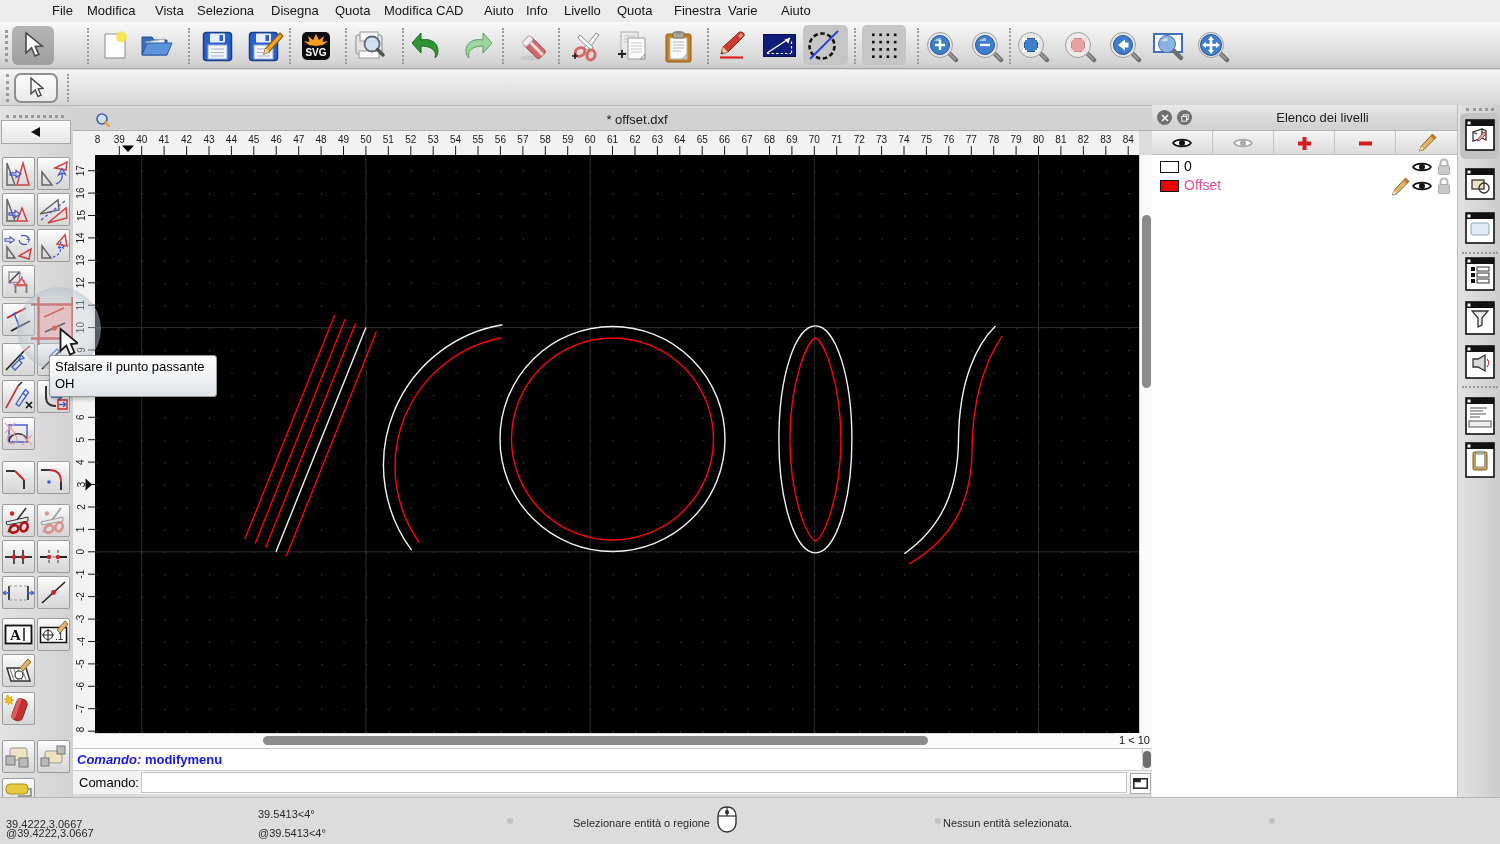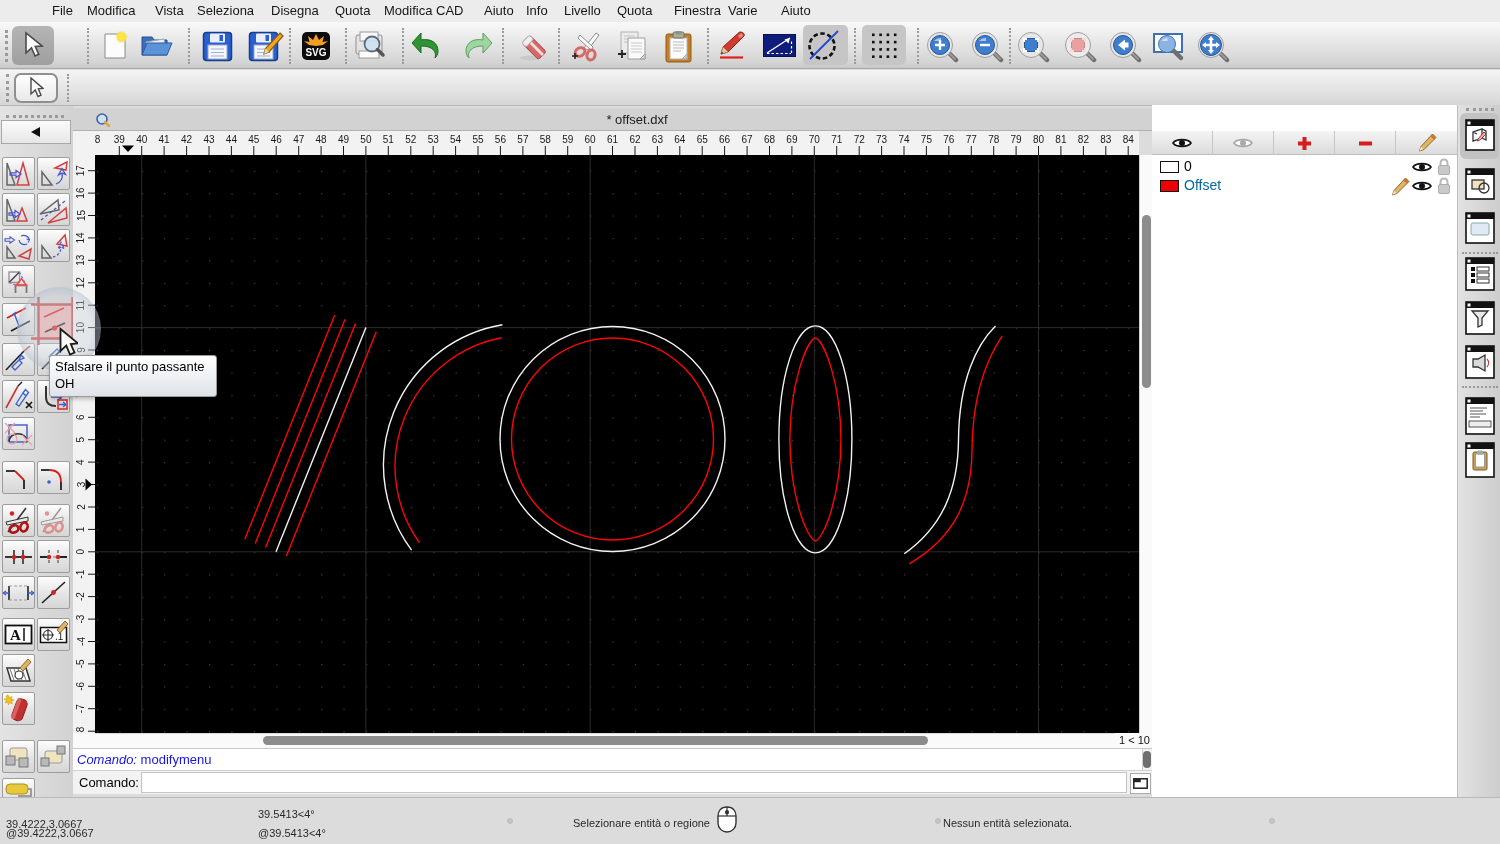--- a/index.html
+++ b/index.html
@@ -24,21 +24,21 @@
 
 #mdititle { left:73px; top:108px; width:1079px; height:23px; background:#d2d2d2; border-bottom:1px solid #b0b0b0; color:#1c1c1c; font-size:13px; }
 #hruler { left:95px; top:131px; width:1044px; height:24px; background:#f2f2f2; overflow:hidden; }
 #vruler { left:73px; top:155px; width:22px; height:578px; background:#f2f2f2; overflow:hidden; }
 #rulercorner { left:73px; top:131px; width:22px; height:24px; background:#f2f2f2; }
 #canvas { left:95px; top:155px; width:1044px; height:578px; background:#000; }
 #vscroll { left:1139px; top:155px; width:13px; height:578px; background:#fafafa; border-left:1px solid #d0d0d0; }
 #hscrollrow { left:73px; top:733px; width:1079px; height:15px; background:#fafafa; }
 
 
-#cmdhist { left:73px; top:748px; width:1079px; height:22px; background:#fff; border-top:1px solid #c8c8c8; font-size:13px; }
+#cmdhist { left:73px; top:748px; width:1079px; height:22px; background:#fff; border-top:1px solid #c8c8c8; font-size:13px;font-weight:bold; }
 #cmdline { left:73px; top:770px; width:1079px; height:24px; background:#f2f2f2; border-top:1px solid #d0d0d0; font-size:13px; }
 
 
 #status { left:0; top:797px; width:1500px; height:47px; background:#dcdcdc; border-top:1px solid #b9b9b9; font-size:11px; color:#2a2a2a; }
 #status div { position:absolute; white-space:nowrap; }
 
 
 #rpanel { left:1152px; top:105px; width:305px; height:692px; background:#fff; }
 #rphead { left:0; top:0; width:305px; height:26px; background:linear-gradient(#e8e8e8,#cfcfcf); border-bottom:1px solid #b5b5b5; }
 #rptools { left:0; top:26px; width:305px; height:24px; background:linear-gradient(#f4f4f4,#dcdcdc); border-bottom:1px solid #bdbdbd; }
@@ -731,20 +731,32 @@
 <path d="M2 10 L20 10" stroke="#333" stroke-width="1.2"></path>
 <path d="M11 1 L11 10" stroke="#333" stroke-width="1.2"></path>
 <rect x="9" y="4" width="4" height="4.5" rx="2" fill="#333"></rect>
     </svg>
 <div style="left:935px;top:20px;width:6px;height:6px;border-radius:50%;background:#c2c2c2"></div>
 <div style="left:943px;top:19px">Nessun entità selezionata.</div>
 <div style="left:1269px;top:20px;width:6px;height:6px;border-radius:50%;background:#c2c2c2"></div>
 </div>
 
 <div id="rpanel" class="abs">
+<div id="rphead" class="abs">
+ <div class="abs" style="left:5px;top:5px;width:15px;height:15px;border-radius:50%;background:#707070"></div>
+ <svg class="abs" style="left:8.5px;top:8.5px" width="8" height="8" viewBox="0 0 8 8">
+        <path d="M1 1 L7 7 M7 1 L1 7" stroke="#f2f2f2" stroke-width="1.7"></path>
+      </svg>
+ <div class="abs" style="left:25px;top:5px;width:15px;height:15px;border-radius:50%;background:#707070"></div>
+ <svg class="abs" style="left:28.5px;top:8.5px" width="8" height="8" viewBox="0 0 8 8">
+        <rect x="2.4" y="0.8" width="4.8" height="4.8" fill="none" stroke="#f2f2f2"></rect>
+        <rect x="0.8" y="2.4" width="4.8" height="4.8" fill="#707070" stroke="#f2f2f2"></rect>
+      </svg>
+ <div class="abs" style="left:36px;top:5px;width:269px;text-align:center;font-size:13px;color:#1c1c1c">Elenco dei livelli</div>
+</div>
 <div id="rptools" class="abs">
  <div class="rpcell" style="left:0;width:61px">
         <span style="position:absolute;left:20px;top:5px"><svg width="20" height="14" viewBox="0 0 20 14">
             <path d="M1 7 C4 2.5 16 2.5 19 7 C16 11.5 4 11.5 1 7 Z" fill="#fff" stroke="#111" stroke-width="1.6"></path>
             <circle cx="10" cy="7" r="3" fill="#111"></circle>
           </svg></span>
       </div>
  <div class="rpcell" style="left:61px;width:61px">
         <span style="position:absolute;left:20px;top:5px"><svg width="20" height="14" viewBox="0 0 20 14">
             <path d="M1 7 C4 2.5 16 2.5 19 7 C16 11.5 4 11.5 1 7 Z" fill="#fff" stroke="#a9a9a9" stroke-width="1.6"></path>
@@ -773,21 +785,21 @@
 <div class="abs" style="left:32px;top:53px;font-size:14px;color:#000">0</div>
 <span class="abs" style="left:260px;top:55px"><svg width="20" height="14" viewBox="0 0 20 14">
         <path d="M1 7 C4 2.5 16 2.5 19 7 C16 11.5 4 11.5 1 7 Z" fill="#fff" stroke="#111" stroke-width="1.6"></path>
         <circle cx="10" cy="7" r="3" fill="#111"></circle>
       </svg></span>
 <span class="abs" style="left:285px;top:53px"><svg width="14" height="18" viewBox="0 0 14 18">
         <path d="M3.5 8 L3.5 5.5 C3.5 3 5 1.5 7 1.5 C9 1.5 10.5 3 10.5 5.5 L10.5 8" fill="none" stroke="#b9b9b9" stroke-width="2"></path>
         <rect x="1.5" y="7.5" width="11" height="9" rx="1.5" fill="#c9c9c9" stroke="#adadad"></rect>
       </svg></span>
 <div class="abs" style="left:8px;top:75px;width:19px;height:12px;background:#ee0000;border:1.6px solid #111"></div>
-<div class="abs" style="left:32px;top:72px;font-size:14px;color:#0369a1">Offset</div>
+<div class="abs" style="left:32px;top:72px;font-size:14px;color:#ec4899">Offset</div>
 <span class="abs" style="left:238px;top:72px"><svg width="20" height="20" viewBox="0 0 20 20">
         <path d="M15.5 1 L19 4.5 L7 16.5 L2.5 18 L4 13.5 Z" fill="#e0b36a" stroke="#8f6b2a"></path>
         <path d="M15.5 1 L19 4.5 L16.8 6.7 L13.3 3.2 Z" fill="#c9762f"></path>
         <path d="M4 13.5 L6.5 16 L2.5 18 Z" fill="#f4e3c2"></path>
       </svg></span>
 <span class="abs" style="left:260px;top:74px"><svg width="20" height="14" viewBox="0 0 20 14">
         <path d="M1 7 C4 2.5 16 2.5 19 7 C16 11.5 4 11.5 1 7 Z" fill="#fff" stroke="#111" stroke-width="1.6"></path>
         <circle cx="10" cy="7" r="3" fill="#111"></circle>
       </svg></span>
 <span class="abs" style="left:285px;top:72px"><svg width="14" height="18" viewBox="0 0 14 18">

